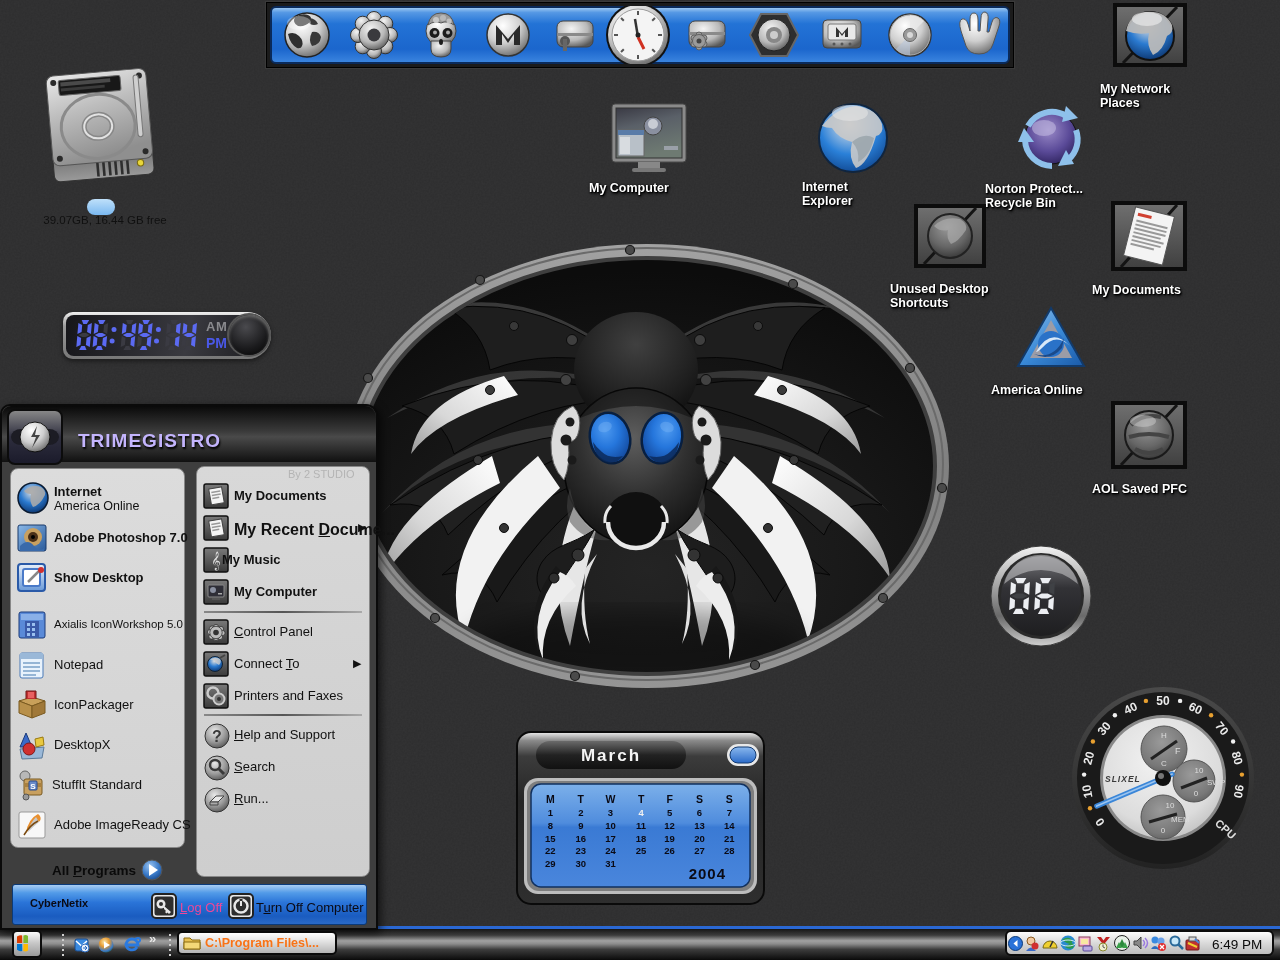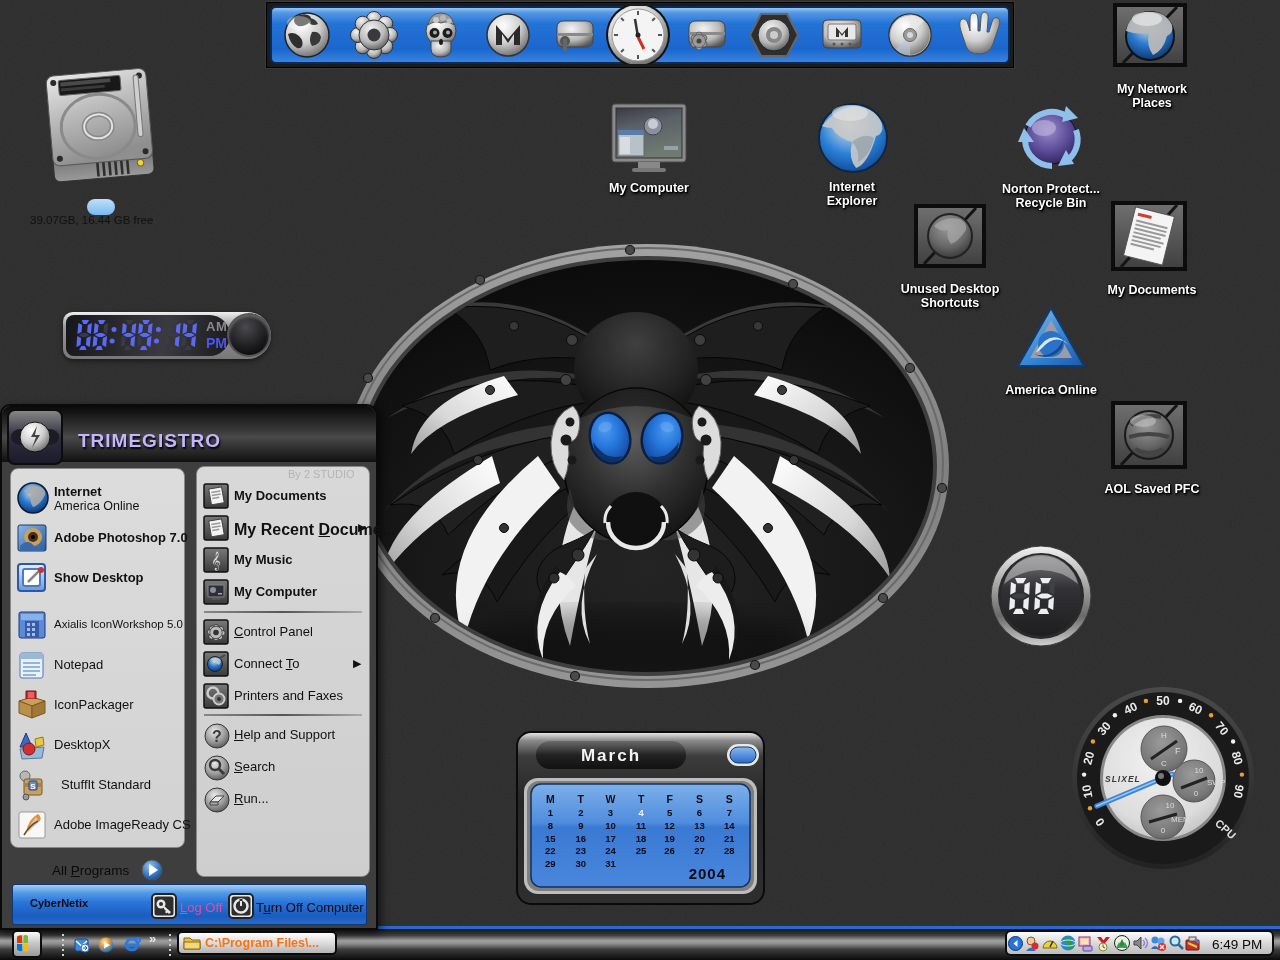--- a/index.html
+++ b/index.html
@@ -1,16 +1,16 @@
 <!DOCTYPE html>
 <html><head><meta charset="utf-8"><style>
 *{margin:0;padding:0;box-sizing:border-box}
 html,body{width:1280px;height:960px;overflow:hidden;background:#2c2c2d;font-family:"Liberation Sans",sans-serif}
 .abs{position:absolute}
-.lbl{position:absolute;color:#fff;font-weight:bold;font-size:12.5px;text-align:center;line-height:14px;text-shadow:1px 1px 1px #000,1px 2px 3px #000,0 0 2px #000}
+.lbl{position:absolute;color:#fff;font-weight:bold;font-size:12.5px;line-height:14px;text-shadow:1px 1px 1px #000,1px 2px 3px #000,0 0 2px #000}
 </style></head><body>
 <svg class="abs" style="left:0;top:0;z-index:0" width="1280" height="960">
 <rect width="1280" height="960" fill="#2d2d2e"></rect>
 <filter id="noise">
       <feTurbulence type="fractalNoise" baseFrequency="0.55" numOctaves="2" stitchTiles="stitch"></feTurbulence>
       <feColorMatrix type="matrix" values="0 0 0 0 0.5 0 0 0 0 0.5 0 0 0 0 0.5 0 0 0 0.5 0"></feColorMatrix>
     </filter>
 <rect width="1280" height="960" filter="url(#noise)" opacity="0.10"></rect>
 </svg>
 <svg class="abs" style="left:330px;top:228px;z-index:1" width="640" height="470" viewBox="0 0 640 470">
@@ -297,21 +297,21 @@
  <g fill="#2a2a2a">
         <circle cx="15" cy="15" r="3"></circle>
         <circle cx="101" cy="15" r="3"></circle>
         <circle cx="15" cy="91" r="3"></circle>
         <circle cx="101" cy="91" r="3"></circle>
       </g>
  <rect x="95" y="14" width="5" height="62" rx="2.5" fill="#cfcfcf" stroke="#777"></rect>
 </g>
 </svg>
 <div class="abs" style="left:87px;top:199px;width:28px;height:16px;border-radius:8px;background:linear-gradient(#bfe0fa,#7ab8f0);z-index:2"></div>
-<div class="abs" style="left:30px;top:214px;width:150px;font-size:11.5px;color:#101010;z-index:2">39.07GB, 16.44 GB free</div>
+<div class="abs" style="left:30px;top:214px;width:150px;text-align:center;font-size:11.5px;color:#101010;z-index:2">39.07GB, 16.44 GB free</div>
 
 <svg class="abs" style="left:608px;top:102px;z-index:2" width="82" height="72" viewBox="0 0 82 72">
 <linearGradient id="scrG" x1="0" y1="0" x2="0.3" y2="1">
       <stop offset="0%" stop-color="#3a3a44"></stop>
       <stop offset="40%" stop-color="#5a6068"></stop>
       <stop offset="100%" stop-color="#6e7a72"></stop>
     </linearGradient>
 <rect x="4" y="2" width="74" height="58" rx="3" fill="#8a8a8a" stroke="#4a4a4a"></rect>
 <rect x="8" y="6" width="66" height="50" fill="url(#scrG)" stroke="#333"></rect>
 <rect x="10" y="28" width="26" height="26" fill="#b8c0c8" stroke="#666"></rect>
@@ -430,21 +430,21 @@
 <svg class="abs" style="left:1111px;top:401px;z-index:2" width="76" height="70" viewBox="0 0 76 70">
 <rect x="2" y="2" width="72" height="64" fill="url(#dsq)" stroke="#0c0c0c" stroke-width="4"></rect>
 <line x1="10" y1="64" x2="66" y2="4" stroke="#141414" stroke-width="3"></line>
 <circle cx="38" cy="34" r="24" fill="url(#gryb)" stroke="#1a1a1a" stroke-width="2"></circle>
 <path d="M20,24 Q32,12 50,16 M18,36 Q38,30 58,36 M24,48 Q38,56 52,48" fill="none" stroke="#444" stroke-width="4"></path>
 <ellipse cx="32" cy="20" rx="13" ry="6" fill="#ccc" opacity="0.5"></ellipse>
 </svg>
 <div class="lbl" style="left:1092px;top:482px;width:120px">AOL Saved PFC</div>
 <div class="abs" style="left:63px;top:312px;width:208px;height:47px;z-index:2;
 background:linear-gradient(#f0f0f0,#9a9a9a 30%,#777);border-radius:10px 24px 24px 10px;box-shadow:0 2px 5px rgba(0,0,0,0.5)"></div>
-<div class="abs" style="left:66px;top:315px;width:164px;height:41px;z-index:3;
+<div class="abs" style="left:66px;top:315px;width:202px;height:41px;z-index:3;
 background:linear-gradient(100deg,#16161a,#3a3a40 60%,#1a1a1e);border-radius:8px 21px 21px 8px;overflow:hidden">
 <svg class="abs" style="left:10px;top:5px" width="124" height="31" viewBox="0 0 124 31">
       <polygon points="5.7,0.0 13.2,0.0 10.8,4.0 7.3,4.0" fill="#5b6af2"></polygon>
       <polygon points="15.9,3.0 14.9,14.0 11.1,12.0 11.8,5.0" fill="#5b6af2"></polygon>
       <polygon points="14.8,16.0 13.8,27.0 9.9,25.0 10.6,18.0" fill="#5b6af2"></polygon>
       <polygon points="5.4,26.0 8.9,26.0 10.5,30.0 3.0,30.0" fill="#5b6af2"></polygon>
       <polygon points="1.3,16.0 5.1,18.0 4.5,25.0 0.3,27.0" fill="#5b6af2"></polygon>
       <polygon points="2.4,3.0 6.2,5.0 5.6,12.0 1.4,14.0" fill="#5b6af2"></polygon>
       <polygon points="2.3,15.0 6.5,13.0 10.0,13.0 13.8,15.0 9.7,17.0 6.2,17.0" fill="#3a3a42"></polygon>
       <polygon points="22.0,0.0 29.5,0.0 27.1,4.0 23.6,4.0" fill="#5b6af2"></polygon>
@@ -753,21 +753,21 @@
 </svg>
 <div class="abs" style="left:54px;top:737px;font-size:13px;color:#111;z-index:7">DesktopX</div>
 <svg class="abs" style="left:16px;top:769px;z-index:7" width="32" height="32" viewBox="0 0 32 32">
 <circle cx="9" cy="7" r="5" fill="#b8b8b8" stroke="#666"></circle>
 <rect x="8" y="10" width="18" height="16" rx="2" fill="#c8a060" stroke="#7a5a20"></rect>
 <path d="M8,14 L26,14 L26,18 L8,18 Z" fill="#a88040"></path>
 <rect x="13" y="12" width="8" height="9" rx="1" fill="#6a8ac8" stroke="#2a4a8a"></rect>
 <text x="17" y="20" text-anchor="middle" font-size="8" font-weight="bold" fill="#fff" font-family="Liberation Sans">S</text>
 <circle cx="10" cy="28" r="3" fill="#999" stroke="#555"></circle>
 </svg>
-<div class="abs" style="left:61px;top:777px;font-size:13px;color:#111;z-index:7">StuffIt Standard</div>
+<div class="abs" style="left:52px;top:777px;font-size:13px;color:#111;z-index:7">StuffIt Standard</div>
 <svg class="abs" style="left:16px;top:809px;z-index:7" width="32" height="32" viewBox="0 0 32 32">
 <rect x="3" y="3" width="26" height="26" rx="2" fill="#f8f8f8" stroke="#999"></rect>
 <path d="M22,5 Q12,10 10,24 Q16,16 24,12 Q26,8 22,5 Z" fill="#e89030"></path>
 <path d="M20,8 Q14,14 12,23 Q18,17 23,13 Z" fill="#c8c8c8"></path>
 <path d="M8,26 q6,-10 14,-14" stroke="#7a4a10" stroke-width="1.5" fill="none"></path>
 </svg>
 <div class="abs" style="left:54px;top:817px;font-size:13px;color:#111;z-index:7">Adobe ImageReady CS</div>
 
 <svg width="0" height="0" style="position:absolute">
     <defs>
@@ -804,21 +804,21 @@
         <rect x="9" y="14" width="7" height="1.5"></rect>
       </g>
     </g>
 </svg>
 <div class="abs" style="left:234px;top:521px;font-size:16px;font-weight:bold;color:#111;z-index:7">My Recent <u>D</u>ocume...</div>
 <div class="abs" style="left:358px;top:521px;font-size:11px;color:#111;z-index:7">▶</div>
 <svg class="abs" style="left:203px;top:547px;z-index:7" width="26" height="26" viewBox="0 0 26 26">
 <rect x="1" y="1" width="24" height="24" rx="2" fill="url(#dsq2)" stroke="#111" stroke-width="1.5"></rect>
 <text x="13" y="19" text-anchor="middle" font-size="16" fill="#ddd" font-family="Liberation Serif">𝄞</text>
 </svg>
-<div class="abs" style="left:234px;top:552px;font-size:13px;font-weight:bold;color:#111;z-index:7">My Music</div>
+<div class="abs" style="left:222px;top:552px;font-size:13px;font-weight:bold;color:#111;z-index:7">My Music</div>
 <svg class="abs" style="left:203px;top:579px;z-index:7" width="26" height="26" viewBox="0 0 26 26">
 <rect x="1" y="1" width="24" height="24" rx="2" fill="url(#dsq2)" stroke="#111" stroke-width="1.5"></rect>
 <rect x="5" y="6" width="16" height="12" rx="1" fill="#2e2e36" stroke="#888"></rect>
 <circle cx="10" cy="11" r="3" fill="#8a90a0"></circle>
     <rect x="15" y="14" width="4" height="1.5" fill="#aaa"></rect>
 <rect x="9" y="19" width="8" height="2" fill="#555"></rect>
 </svg>
 <div class="abs" style="left:234px;top:584px;font-size:13px;font-weight:bold;color:#111;z-index:7">My Computer</div>
 <div class="abs" style="left:204px;top:611px;width:158px;height:2px;background:linear-gradient(90deg,#888,#555,#aaa);z-index:7"></div>
 <svg class="abs" style="left:203px;top:619px;z-index:7" width="26" height="26" viewBox="0 0 26 26">
@@ -864,21 +864,21 @@
 <line x1="15.5" y1="14.5" x2="21" y2="20" stroke="#3a3a3a" stroke-width="3"></line>
 </svg>
 <div class="abs" style="left:234px;top:759px;font-size:13px;color:#111;z-index:7"><u>S</u>earch</div>
 <svg class="abs" style="left:203px;top:786px;z-index:7" width="28" height="28" viewBox="0 0 28 28">
 <circle cx="14" cy="14" r="12" fill="url(#sphg)" stroke="#333"></circle>
 <path d="M7,16 L13,10 L21,10 L15,16 Z" fill="#e8e8e8" stroke="#444"></path>
 <path d="M7,16 L15,16 L15,19 L7,19 Z" fill="#aaa" stroke="#444"></path>
 </svg>
 <div class="abs" style="left:234px;top:791px;font-size:13px;color:#111;z-index:7"><u>R</u>un...</div>
 
-<div class="abs" style="left:52px;top:863px;font-size:13.5px;font-weight:normal;color:#0a0a0a;z-index:7">All <u>P</u>rograms</div>
+<div class="abs" style="left:52px;top:863px;font-size:13.5px;font-weight:bold;color:#0a0a0a;z-index:7">All <u>P</u>rograms</div>
 <svg class="abs" style="left:140px;top:858px;z-index:7" width="24" height="24" viewBox="0 0 24 24">
 <radialGradient id="apg" cx="40%" cy="30%" r="75%">
       <stop offset="0%" stop-color="#9ac4f0"></stop>
       <stop offset="60%" stop-color="#3a7ac8"></stop>
       <stop offset="100%" stop-color="#1a4a8a"></stop>
     </radialGradient>
 <circle cx="12" cy="12" r="10" fill="url(#apg)" stroke="#555"></circle>
 <path d="M9,6 L18,12 L9,18 Z" fill="#fff"></path>
 </svg>
 <div class="abs" style="left:12px;top:884px;width:355px;height:41px;background:linear-gradient(#a8ccf2,#529be8 20%,#2a74d8 45%,#1a5cc0 80%,#2a6ac8);border-radius:3px;z-index:7;border:1px solid #0a3a7a"></div>

